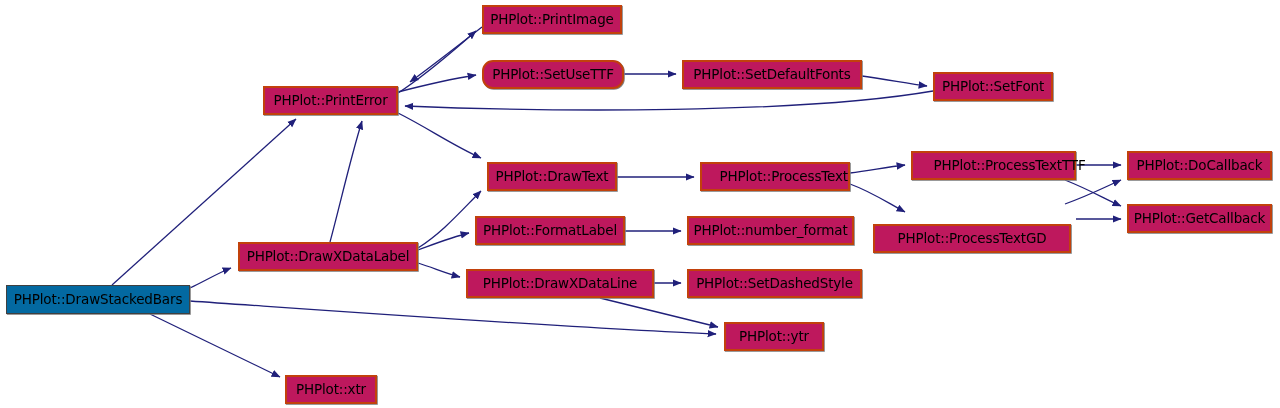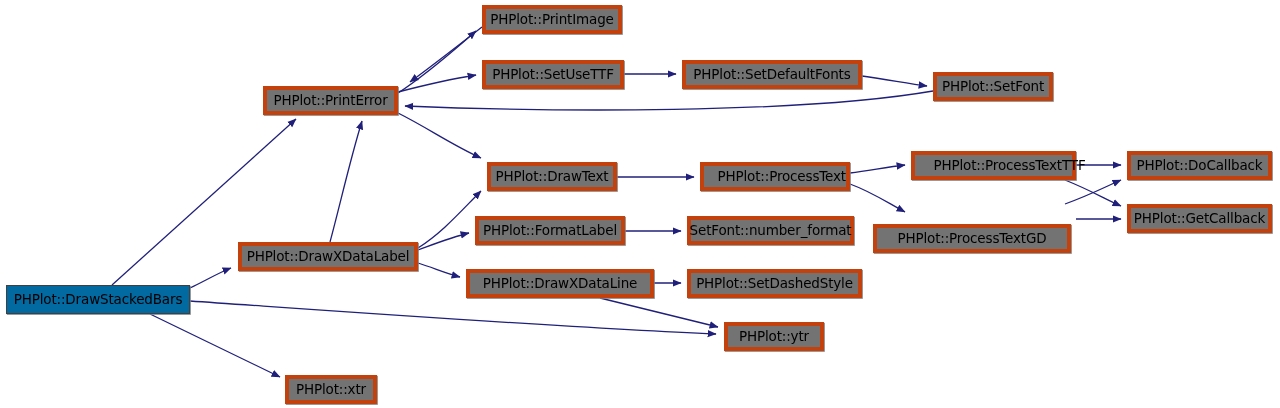--- a/index.html
+++ b/index.html
@@ -19,22 +19,22 @@
     position: absolute;
     left: 0;
     top: 0;
     width: 1280px;
     height: 408px;
     pointer-events: none;
   }
   .node {
     position: absolute;
     box-sizing: border-box;
-    border: 4px solid #c2410c;
-    background: #737373;
+    border: 2px solid #c2410c;
+    background: #be185d;
     display: flex;
     align-items: center;
     justify-content: center;
     color: #000000;
     font-size: 13.5px;
     line-height: 1;
     white-space: nowrap;
     letter-spacing: -0.15px;
   }
   .node.root {
@@ -117,21 +117,21 @@
   <div id="nodes-layer">
       <div class="node root" style="left: 6px; top: 285px; width: 184px; height: 29px;">
         <span class="node-label">PHPlot::DrawStackedBars</span>
       </div>
       <div class="node shadowed" style="left: 263px; top: 86px; width: 135px; height: 29px;">
         <span class="node-label">PHPlot::PrintError</span>
       </div>
       <div class="node shadowed" style="left: 482px; top: 5px; width: 140px; height: 29px;">
         <span class="node-label">PHPlot::PrintImage</span>
       </div>
-      <div class="node shadowed" style="left: 482px; top: 60px; width: 142px; height: 29px;">
+      <div class="node shadowed" style="left: 482px; top: 60px; width: 142px; height: 29px; border-radius: 11px;">
         <span class="node-label">PHPlot::SetUseTTF</span>
       </div>
       <div class="node shadowed" style="left: 682px; top: 60px; width: 180px; height: 29px;">
         <span class="node-label">PHPlot::SetDefaultFonts</span>
       </div>
       <div class="node shadowed" style="left: 933px; top: 72px; width: 120px; height: 29px;">
         <span class="node-label">PHPlot::SetFont</span>
       </div>
       <div class="node shadowed" style="left: 487px; top: 162px; width: 130px; height: 29px;">
         <span class="node-label">PHPlot::DrawText</span>
@@ -151,21 +151,21 @@
       <div class="node shadowed" style="left: 1127px; top: 204px; width: 145px; height: 29px;">
         <span class="node-label">PHPlot::GetCallback</span>
       </div>
       <div class="node shadowed" style="left: 238px; top: 242px; width: 180px; height: 29px;">
         <span class="node-label">PHPlot::DrawXDataLabel</span>
       </div>
       <div class="node shadowed" style="left: 475px; top: 216px; width: 150px; height: 29px;">
         <span class="node-label">PHPlot::FormatLabel</span>
       </div>
       <div class="node shadowed" style="left: 687px; top: 216px; width: 167px; height: 29px;">
-        <span class="node-label">SetFont::number_format</span>
+        <span class="node-label">PHPlot::number_format</span>
       </div>
       <div class="node shadowed" style="left: 466px; top: 269px; width: 188px; height: 29px;">
         <span class="node-label">PHPlot::DrawXDataLine</span>
       </div>
       <div class="node shadowed" style="left: 687px; top: 269px; width: 175px; height: 29px;">
         <span class="node-label">PHPlot::SetDashedStyle</span>
       </div>
       <div class="node shadowed" style="left: 724px; top: 322px; width: 100px; height: 29px;">
         <span class="node-label">PHPlot::ytr</span>
       </div>

